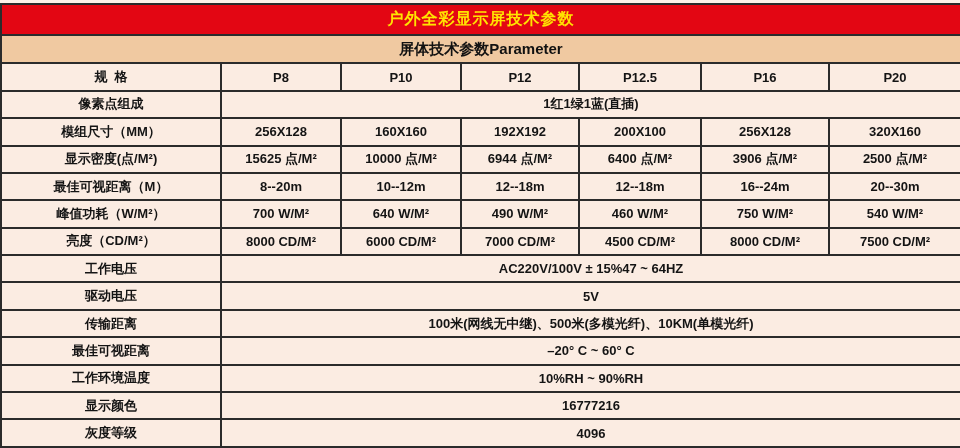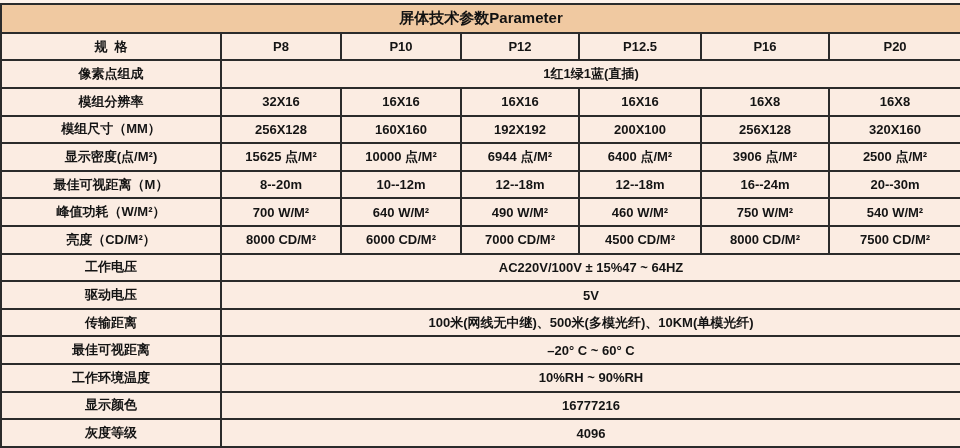--- a/index.html
+++ b/index.html
@@ -61,49 +61,43 @@
       <col style="width:220px">
       <col style="width:120px">
       <col style="width:120px">
       <col style="width:118px">
       <col style="width:122px">
       <col style="width:128px">
       <col style="width:132px">
     </colgroup>
 
     <tbody>
+        <tr class="hdr-red">
+      <td colspan="7">户外全彩显示屏技术参数</td>
+    </tr>
 
     <tr class="hdr-tan">
       <td colspan="7">屏体技术参数Parameter</td>
     </tr>
 
     <tr class="data-row">
       <td>规  格</td>
       <td>P8</td>
       <td>P10</td>
       <td>P12</td>
       <td>P12.5</td>
       <td>P16</td>
       <td>P20</td>
     </tr>
 
     <tr class="data-row">
       <td>像素点组成</td>
       <td colspan="6">1红1绿1蓝(直插)</td>
     </tr>
 
-    <tr class="data-row">
-      <td>模组分辨率</td>
-      <td>32X16</td>
-      <td>16X16</td>
-      <td>16X16</td>
-      <td>16X16</td>
-      <td>16X8</td>
-      <td>16X8</td>
-    </tr>
 
     <tr class="data-row">
       <td>模组尺寸（MM）</td>
       <td>256X128</td>
       <td>160X160</td>
       <td>192X192</td>
       <td>200X100</td>
       <td>256X128</td>
       <td>320X160</td>
     </tr>

